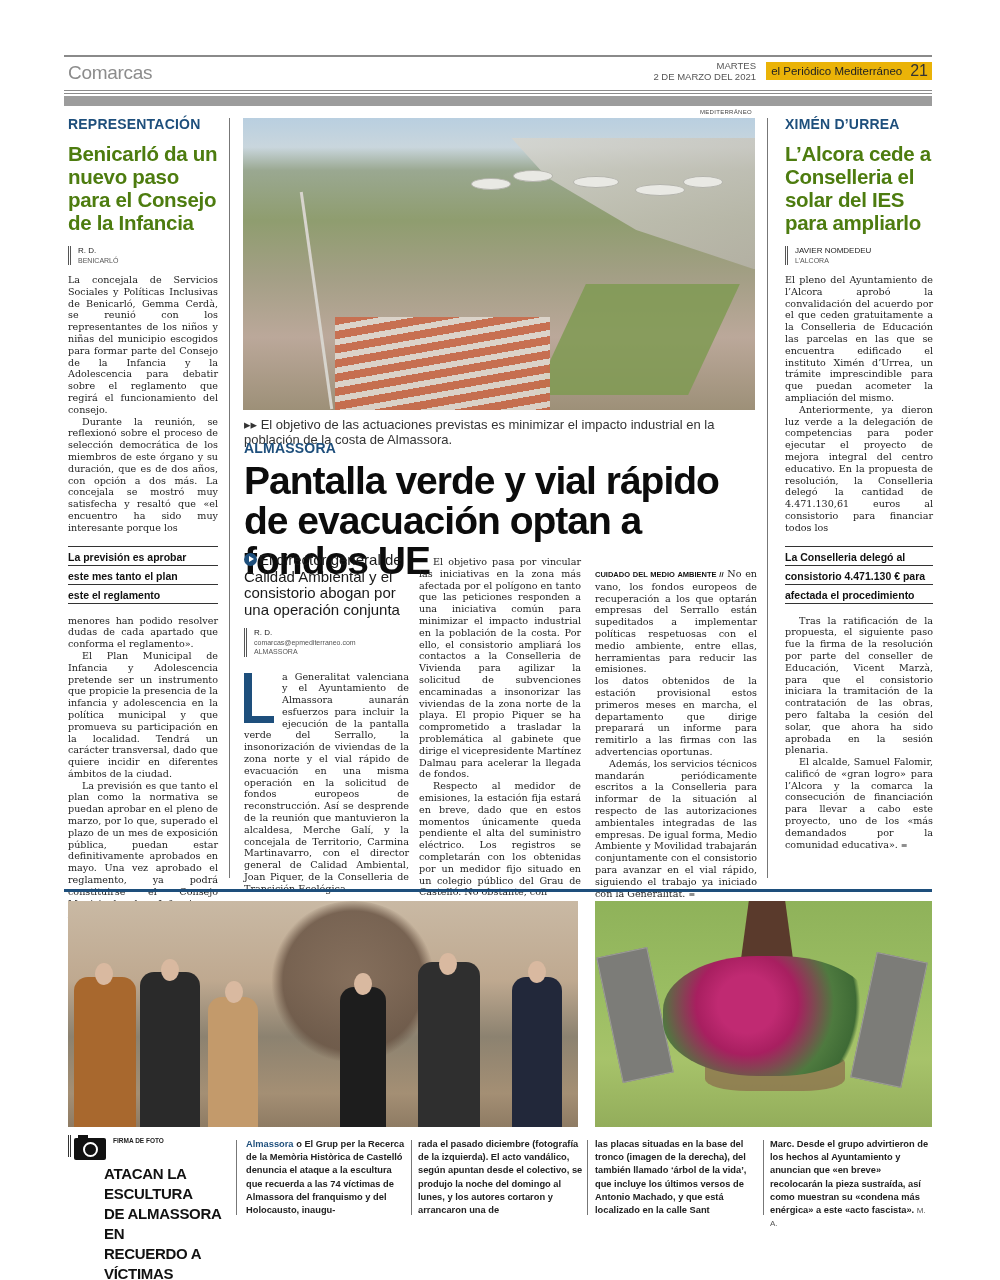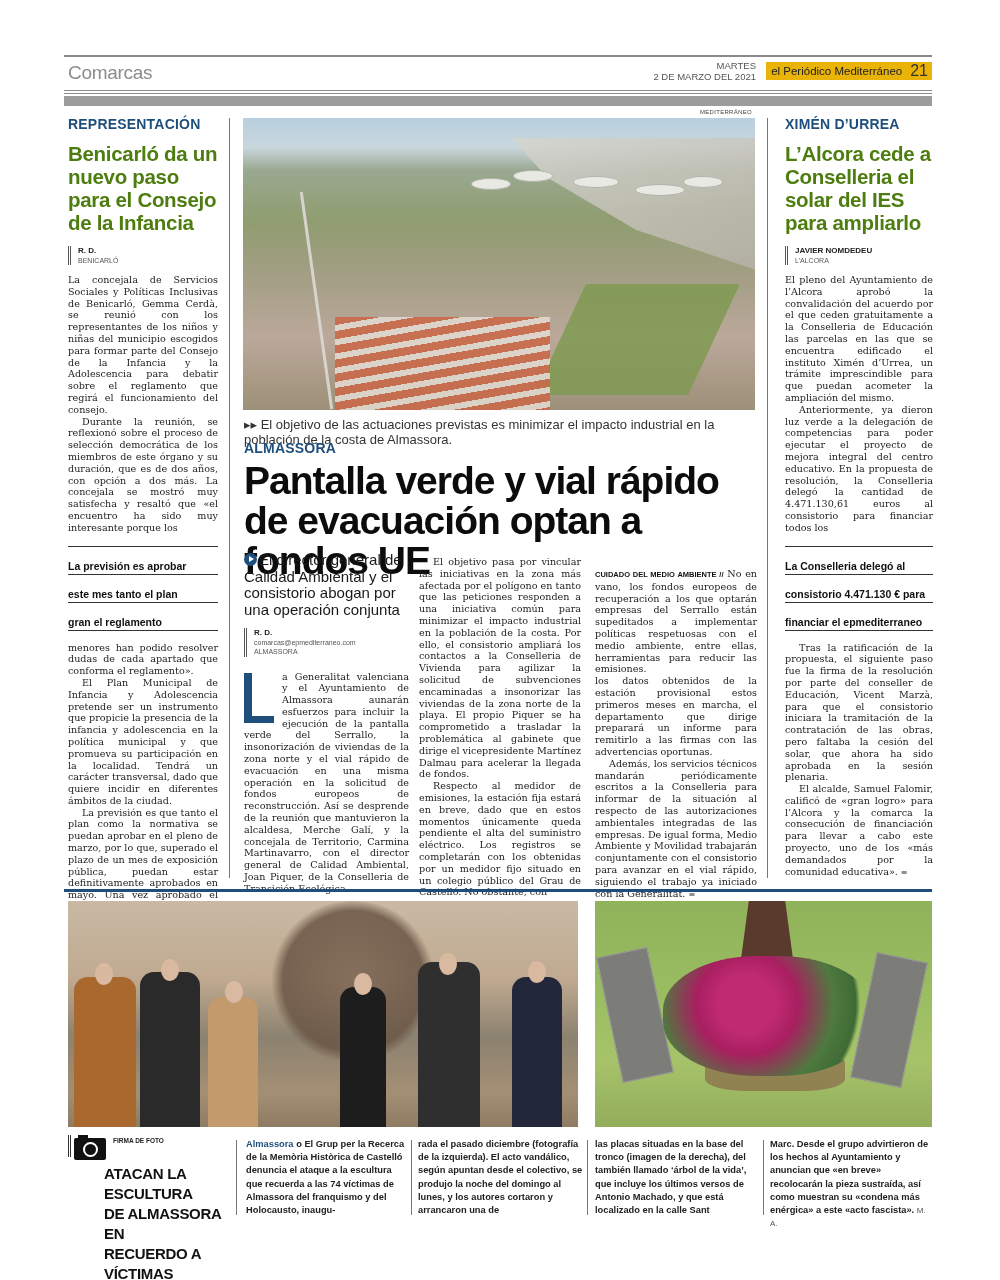--- a/index.html
+++ b/index.html
@@ -19,30 +19,30 @@
   .hdr-line3 { left: 64px; top: 93px; width: 868px; height: 1px; background: #8a8a8a; }
   .hdr-band { left: 64px; top: 96px; width: 868px; height: 10px; background: #9c9c9c; }
 
   
   .vsep { width: 1px; background: #777; }
 
   
   .kicker { font-family: "Liberation Sans", sans-serif; font-weight: bold; font-size: 14px; color: #1e4f7c; letter-spacing: 0.2px; }
   .headline-sm { font-family: "Liberation Sans", sans-serif; font-weight: bold; font-size: 20.5px; line-height: 23px; color: #4d7c0f; letter-spacing: -0.3px; }
   .byline { border-left: 3px double #555; padding-left: 7px; font-family: "Liberation Sans", sans-serif; line-height: 9.5px; }
-  .byline .author { font-weight: bold; font-size: 8px; color: #222; display: block; }
+  .byline .author { font-weight: normal; font-size: 8px; color: #222; display: block; }
   .byline .sub { font-size: 7px; color: #555; display: block; }
 
   .body-text { font-family: "DejaVu Serif", serif; font-size: 9.6px; line-height: 11.8px; color: #1c1c1c; text-align: justify; hyphens: auto; }
   .body-text p { text-indent: 14px; }
   .body-text p.noindent { text-indent: 0; }
   .endmark { font-family: "DejaVu Sans", sans-serif; font-size: 8px; color: #222; }
 
   .pullquote { font-family: "Liberation Sans", sans-serif; font-weight: bold; font-size: 10.5px; color: #111; }
-  .pullquote .pq-line { border-top: 1px solid #333; line-height: 16px; padding-top: 11px; }
+  .pullquote .pq-line { border-top: 1px solid #333; line-height: 16px; padding-top: 2px; }
   .pullquote .pq-line.last { border-bottom: 1px solid #333; }
 
   
   .photo { overflow: hidden; }
   .photo-aerial { background:
       linear-gradient(180deg, #b9cfe0 0%, #c9d6dd 10%, #9aa891 18%, #8f9d6f 35%, #a49f86 55%, #bba89a 75%, #9d9078 100%); }
   .photo-aerial .refinery { position: absolute; right: 0; top: 20px; width: 58%; height: 45%; background: linear-gradient(160deg, #d8d8d2 0%, #c7c5bc 50%, #b6b3a8 100%); clip-path: polygon(18% 0, 100% 0, 100% 100%, 60% 70%, 30% 30%); opacity: .85; }
   .photo-aerial .tank { position: absolute; width: 40px; height: 12px; border-radius: 50%; background: #e9e9e4; border: 1px solid #b4b4ad; }
   .photo-aerial .roofs { position: absolute; left: 18%; bottom: 0; width: 42%; height: 32%; background: repeating-linear-gradient(170deg, #c96a4a 0 8px, #e0d8cf 8px 14px); opacity: .9; }
   .photo-aerial .road { position: absolute; left: 14%; top: 25%; width: 3px; height: 75%; background: #d7d4cd; transform: rotate(-8deg); }
@@ -114,21 +114,21 @@
     <span class="author">R. D.</span>
     <span class="sub">BENICARLÓ</span>
   </div>
   <div class="body-text" style="margin-top:9px;">
     <p class="noindent">La concejala de Servicios Sociales y Políticas Inclusivas de Benicarló, Gemma Cerdà, se reunió con los representantes de los niños y niñas del municipio escogidos para formar parte del Consejo de la Infancia y la Adolescencia para debatir sobre el reglamento que regirá el funcionamiento del consejo.</p>
     <p>Durante la reunión, se reflexionó sobre el proceso de selección democrática de los miembros de este órgano y su duración, que es de dos años, con opción a dos más. La concejala se mostró muy satisfecha y resaltó que «el encuentro ha sido muy interesante porque los</p>
   </div>
   <div class="pullquote" style="margin:12px 0 11px;">
     <div class="pq-line">La previsión es aprobar</div>
     <div class="pq-line">este mes tanto el plan</div>
-    <div class="pq-line last">gran el reglamento</div>
+    <div class="pq-line last">este el reglamento</div>
   </div>
   <div class="body-text">
     <p class="noindent">menores han podido resolver dudas de cada apartado que conforma el reglamento».</p>
     <p>El Plan Municipal de Infancia y Adolescencia pretende ser un instrumento que propicie la presencia de la infancia y adolescencia en la política municipal y que promueva su participación en la localidad. Tendrá un carácter transversal, dado que quiere incidir en diferentes ámbitos de la ciudad.</p>
     <p><span>La previsión es que tanto el plan como la normativa se puedan aprobar en el pleno de marzo, por lo que, superado el plazo de un mes de exposición pública, puedan estar definitivamente aprobados en mayo. Una vez aprobado el reglamento, ya podrá constituirse el Consejo Municipal de Infancia y Adolescencia.</span> <span class="endmark">≡</span></p>
   </div>
 </section>
 
 <div class="abs photo-credit" style="left:700px; top:109px;">MEDITERRÁNEO</div>
 <div class="abs photo photo-aerial" style="left:243px; top:118px; width:512px; height:292px;">
@@ -186,21 +186,21 @@
     <span class="author">JAVIER NOMDEDEU</span>
     <span class="sub">L’ALCORA</span>
   </div>
   <div class="body-text" style="margin-top:9px;">
     <p class="noindent">El pleno del Ayuntamiento de l’Alcora aprobó la convalidación del acuerdo por el que ceden gratuitamente a la Conselleria de Educación las parcelas en las que se encuentra edificado el instituto Ximén d’Urrea, un trámite imprescindible para que puedan acometer la ampliación del mismo.</p>
     <p>Anteriormente, ya dieron luz verde a la delegación de competencias para poder ejecutar el proyecto de mejora integral del centro educativo. En la propuesta de resolución, la Conselleria delegó la cantidad de 4.471.130,61 euros al consistorio para financiar todos los</p>
   </div>
   <div class="pullquote" style="margin:12px 0 11px;">
     <div class="pq-line">La Conselleria delegó al</div>
     <div class="pq-line">consistorio 4.471.130 € para</div>
-    <div class="pq-line last">financiar el  epmediterraneo</div>
+    <div class="pq-line last">afectada el  procedimiento</div>
   </div>
   <div class="body-text">
     <p>Tras la ratificación de la propuesta, el siguiente paso fue la firma de la resolución por parte del conseller de Educación, Vicent Marzà, para que el consistorio iniciara la tramitación de la contratación de las obras, pero faltaba la cesión del solar, que ahora ha sido aprobada en la sesión plenaria.</p>
     <p><span>El alcalde, Samuel Falomir, calificó de «gran logro» para l’Alcora y la comarca la consecución de financiación para llevar a cabo este proyecto, uno de los «más demandados por la comunidad educativa».</span> <span class="endmark">≡</span></p>
   </div>
 </section>
 
 <div class="abs bottom-rule"></div>
 
 <div class="abs photo photo-people" style="left:68px; top:901px; width:510px; height:226px;">

